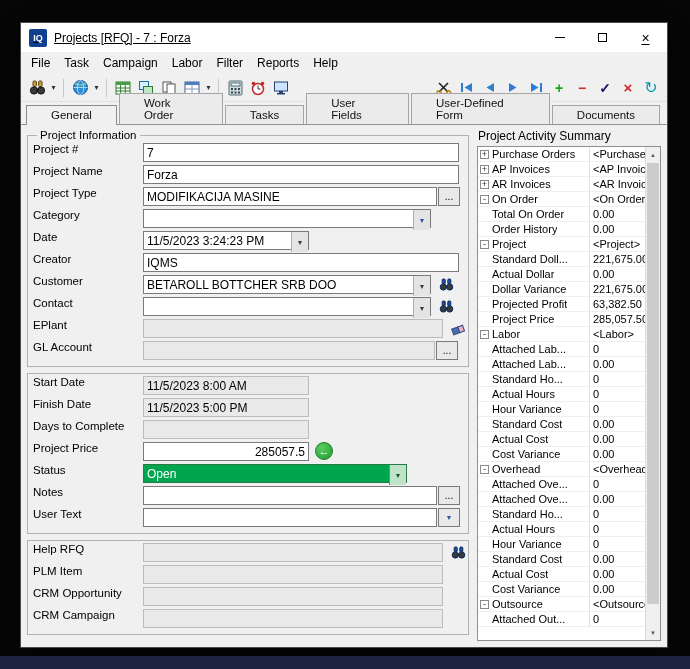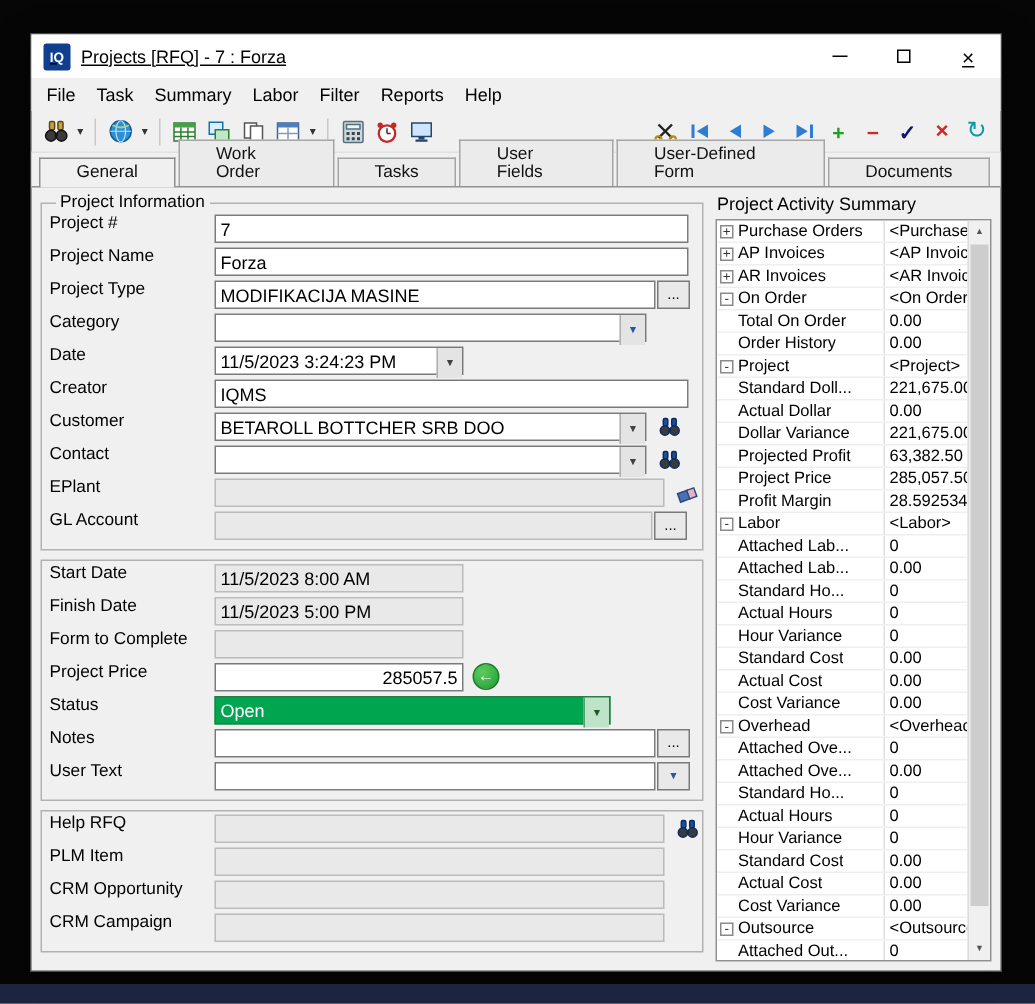--- a/index.html
+++ b/index.html
@@ -115,21 +115,21 @@
         </span>
       <span class="win-btn">
           <span>×</span>
         </span>
     </span>
   </div>
 
   <div class="menubar">
       <span class="menu-item">File</span>
       <span class="menu-item">Task</span>
-      <span class="menu-item">Summary</span>
+      <span class="menu-item">Campaign</span>
       <span class="menu-item">Labor</span>
       <span class="menu-item">Filter</span>
       <span class="menu-item">Reports</span>
       <span class="menu-item">Help</span>
     </div>
 
   <div class="toolbar">
     <button class="tbtn">
       <svg width="17" height="15" viewBox="0 0 17 15">
           <rect x="4" y="1" width="3.4" height="5.5" rx="1" fill="#caa23c" stroke="#5a4510"></rect>
@@ -382,21 +382,21 @@
       <fieldset>
         <div class="frow">
           <span class="flabel">Start Date</span>
           <input class="tin dis w166" value="11/5/2023 8:00 AM" style="">
         </div>
         <div class="frow">
           <span class="flabel">Finish Date</span>
           <input class="tin dis w166" value="11/5/2023 5:00 PM" style="">
         </div>
         <div class="frow">
-          <span class="flabel">Form to Complete</span>
+          <span class="flabel">Days to Complete</span>
           <input class="tin dis w166" value="" style="">
         </div>
         <div class="frow">
           <span class="flabel">Project Price</span>
           <input class="tin right w166" value="285057.5" style="">
           <button class="roundbtn">
               <span>←</span>
             </button>
         </div>
         <div class="frow">
@@ -534,27 +534,20 @@
               </span>
               <span class="tcell val">63,382.50</span>
             </div>
             <div class="trow child">
               <span class="tcell name">
                 <span class="tindent"></span>
                 <span class="tlabel">Project Price</span>
               </span>
               <span class="tcell val">285,057.50</span>
             </div>
-            <div class="trow child">
-              <span class="tcell name">
-                <span class="tindent"></span>
-                <span class="tlabel">Profit Margin</span>
-              </span>
-              <span class="tcell val">28.592534</span>
-            </div>
             <div class="trow expanded">
               <span class="tcell name">
                 <span class="texp">-</span>
                 <span class="tlabel">Labor</span>
               </span>
               <span class="tcell val">&lt;Labor&gt;</span>
             </div>
             <div class="trow child">
               <span class="tcell name">
                 <span class="tindent"></span>

